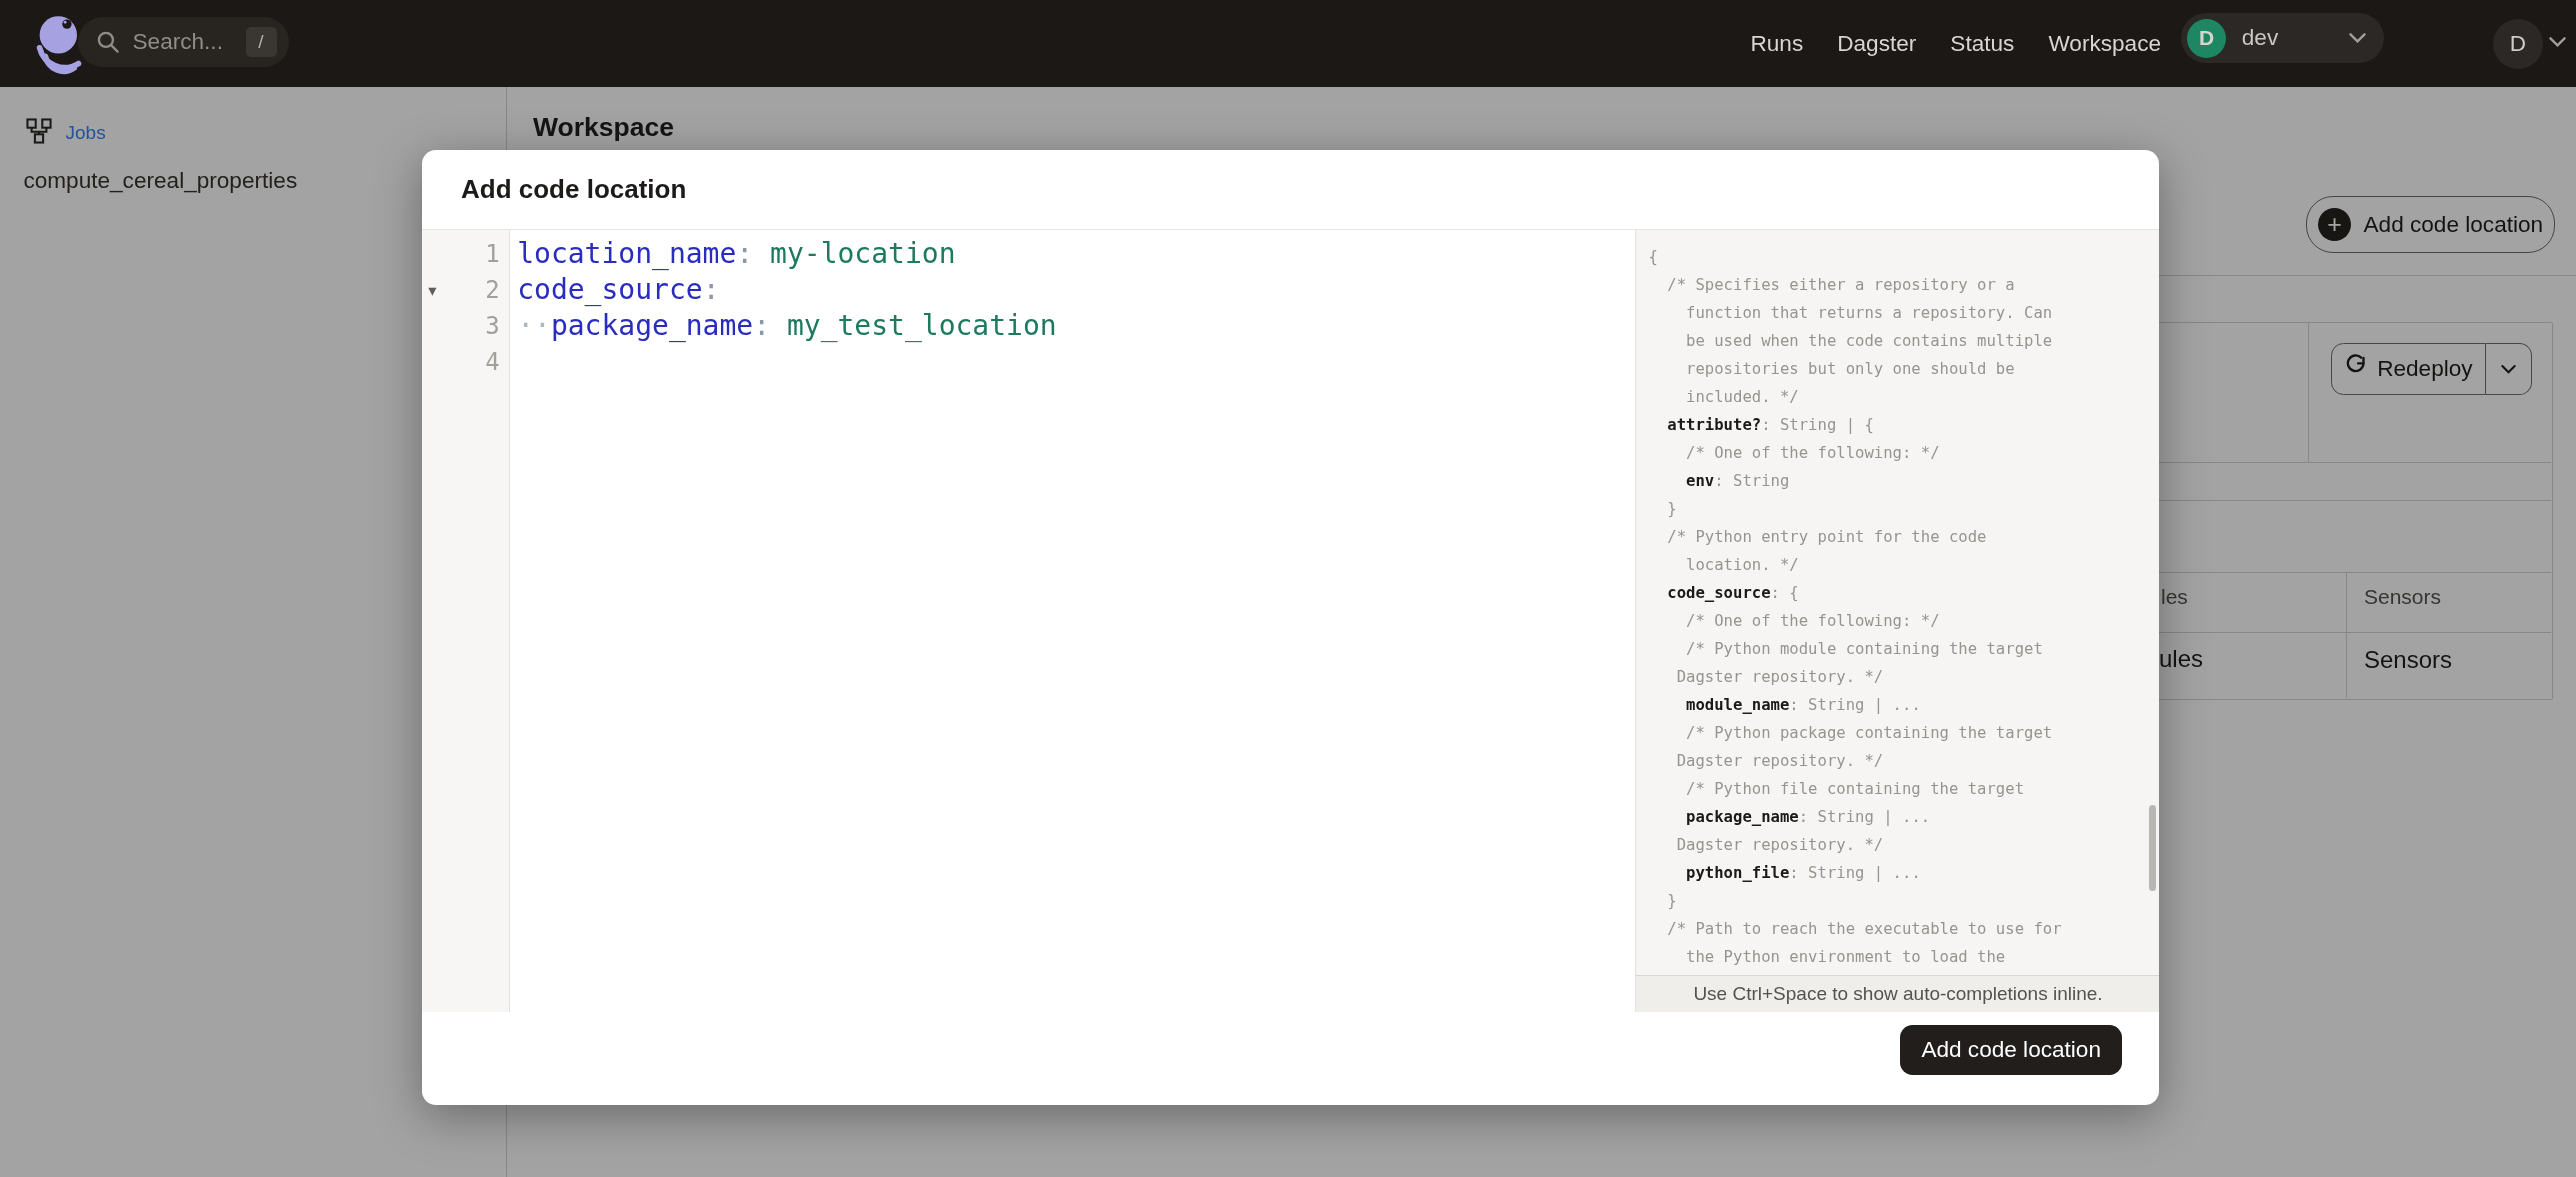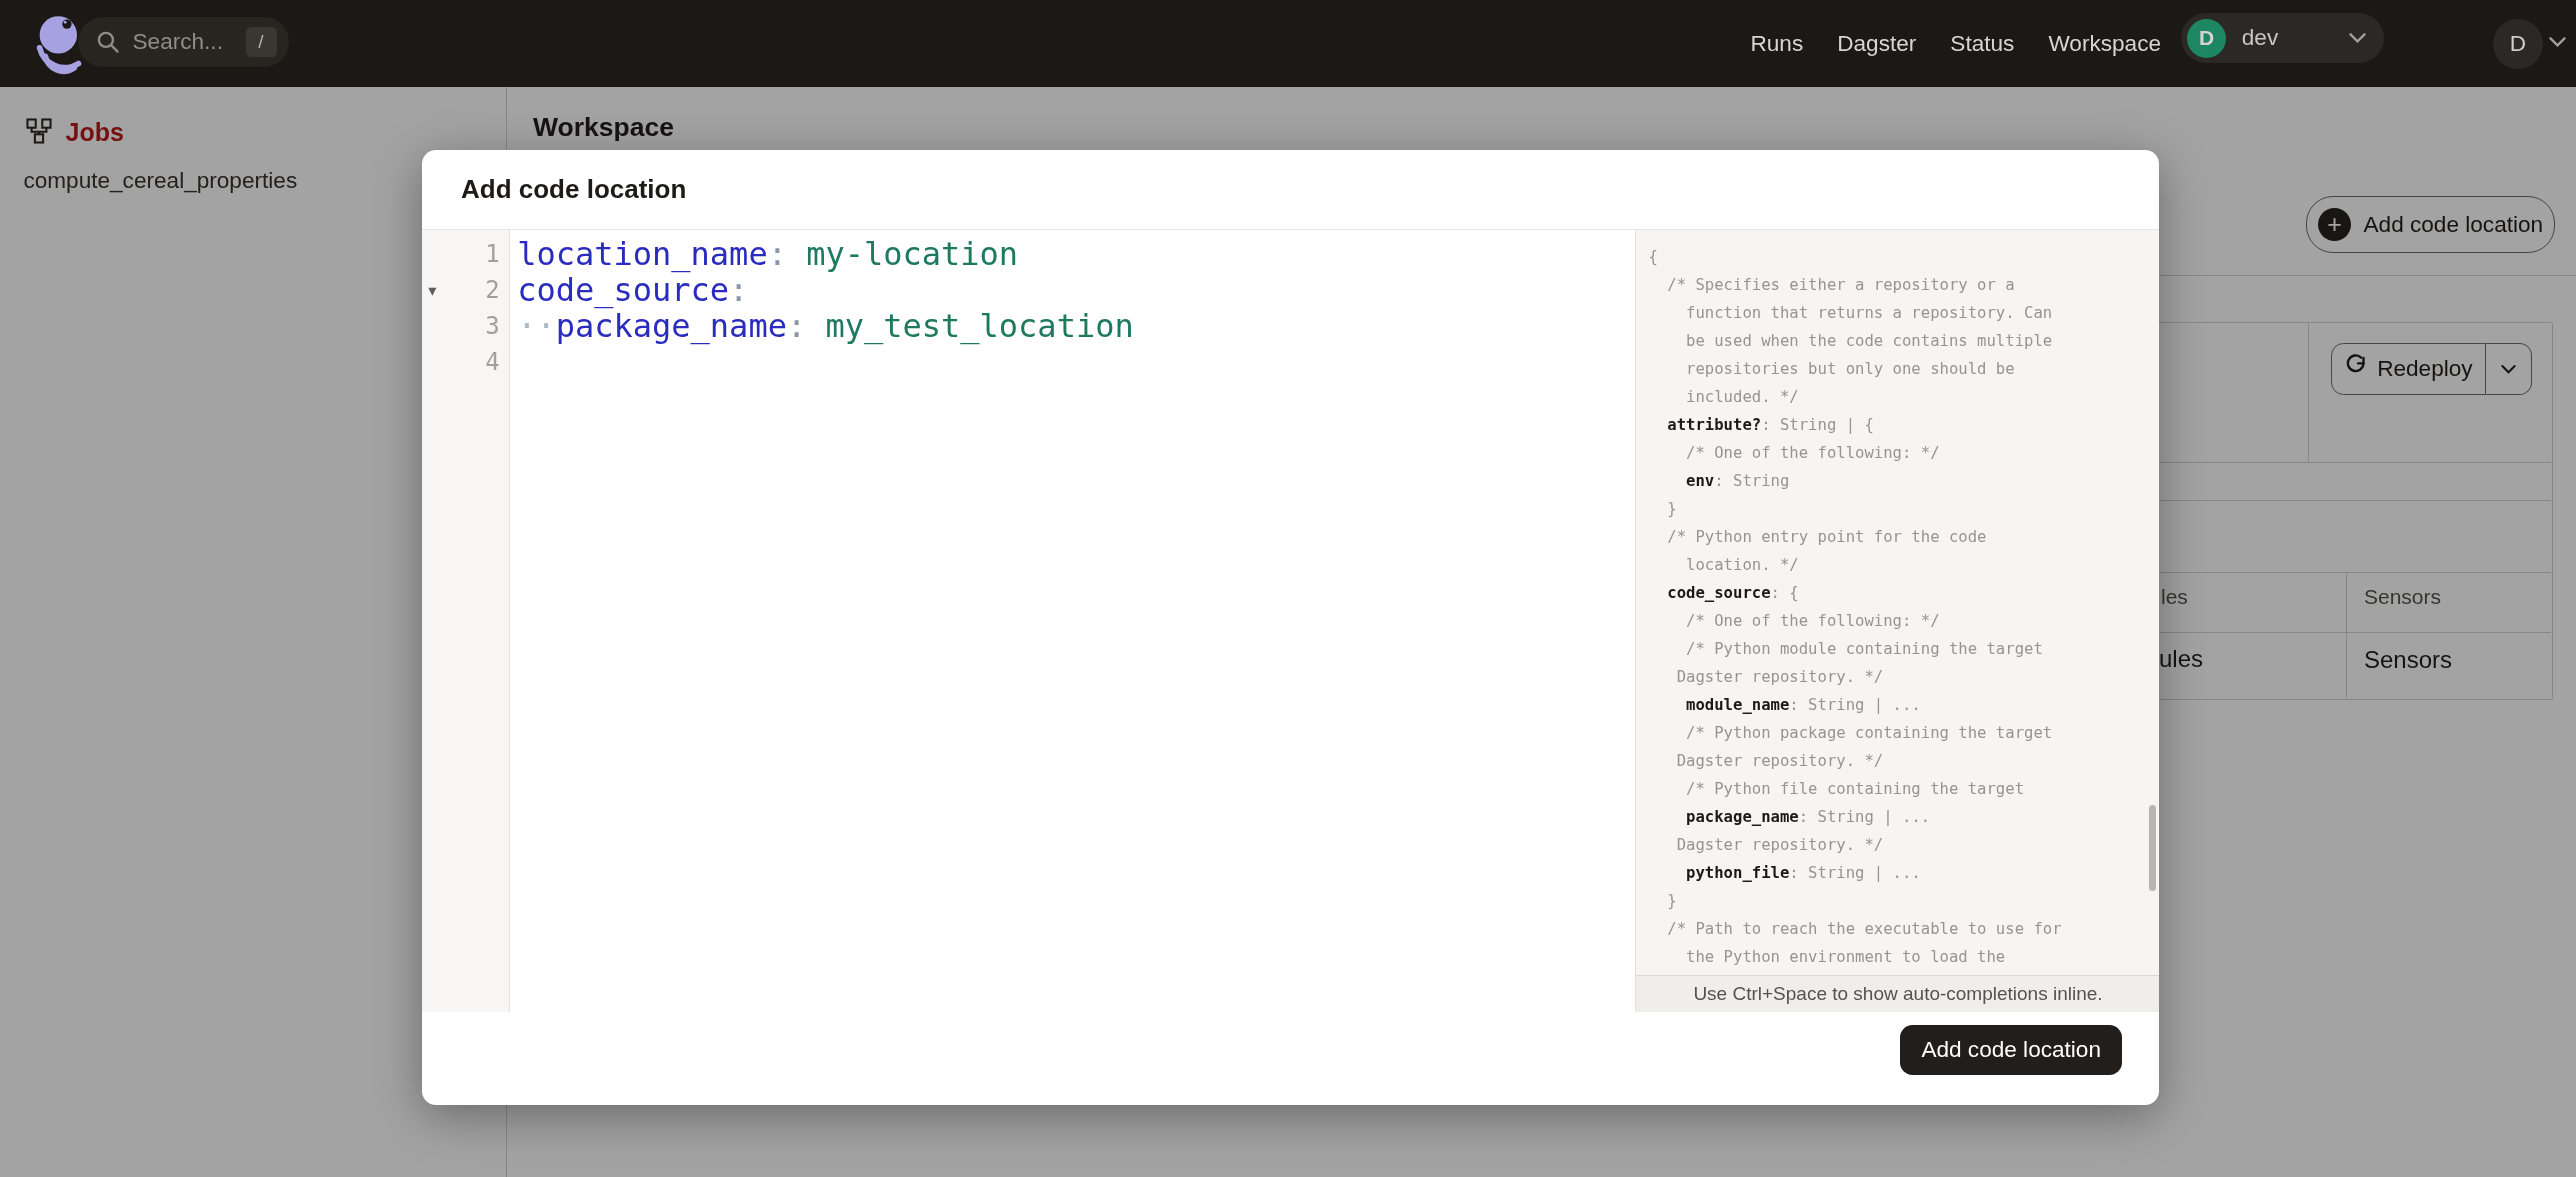--- a/index.html
+++ b/index.html
@@ -25,21 +25,21 @@
   .devpill .chev{margin-right:17px;display:flex;}
   .useravatar{position:absolute;left:2493px;top:19px;width:50px;height:50px;border-radius:50%;
           background:#2b2825;color:#cfccc9;font-size:22.6px;display:flex;align-items:center;
           justify-content:center;cursor:pointer;}
   .userchev{position:absolute;left:2548px;top:36px;display:flex;cursor:pointer;}
   
   .page{position:absolute;left:0;top:87px;width:2576px;height:1090px;background:#fff;}
   .sidebar{position:absolute;left:0;top:0;width:506px;height:1090px;background:#fff;
            border-right:0.8px solid #d5d3d0;}
   .sb-head{position:absolute;left:25px;top:30px;display:flex;align-items:center;gap:12.5px;}
-  .sb-head .sb-title{font-size:25px;font-weight:700;color:#b91c1c;}
+  .sb-head .sb-title{font-size:19px;font-weight:400;color:#3b82f6;}
   .joblist{position:absolute;left:23.4px;top:81px;display:flex;flex-direction:column;gap:14px;}
   .jobitem{font-size:22.6px;color:#37342f;cursor:pointer;}
   .ws-title{position:absolute;left:533px;top:25px;font-size:26.5px;font-weight:600;color:#211f1e;}
   .bg-add-btn{position:absolute;left:2306px;top:109px;width:247px;height:55px;border:1.6px solid #6f6c68;
            border-radius:27px;display:flex;align-items:center;gap:12.5px;cursor:pointer;background:#fff;}
   .plus-circle{margin-left:11px;width:33px;height:33px;border-radius:50%;background:#26231f;color:#fff;
            font-size:25px;display:flex;align-items:center;justify-content:center;line-height:1;}
   .bg-add-btn .lbl{font-size:22.6px;color:#211f1d;}
   .hline{position:absolute;background:#d5d3d0;height:0.8px;}
   .vline{position:absolute;background:#d5d3d0;width:0.8px;}
@@ -62,21 +62,21 @@
   .m-body{position:absolute;left:0;top:80px;width:1737px;height:782px;}
   .gutter{position:absolute;left:0;top:0;width:88px;height:782px;background:#f7f6f4;
          border-right:0.8px solid #e3e1de;padding-top:6.2px;box-sizing:border-box;}
   .ln{position:relative;height:36px;line-height:36px;text-align:right;padding-right:9.4px;
          color:#a2a09d;font-family:"DejaVu Sans Mono",monospace;font-size:24px;}
   .fold{position:absolute;left:6.2px;top:0;font-size:16.4px;color:#605e5b;cursor:pointer;
          font-family:"Liberation Sans",sans-serif;}
   .codearea{position:absolute;left:89px;top:0;width:1123px;height:782px;background:#fff;
          padding-top:6.2px;box-sizing:border-box;cursor:text;}
   .cl{height:36px;line-height:36px;padding-left:6.2px;white-space:pre;
-      font-family:"DejaVu Sans Mono",monospace;font-size:32px;}
+      font-family:"DejaVu Sans Mono",monospace;font-size:28px;}
   .tk-k{color:var(--yaml-key,#2a2cc0);}
   .tk-p{color:#8a97a6;}
   .tk-v{color:var(--yaml-val,#1e7a5e);}
   .tk-d{color:#aab8c8;}
   .schema{position:absolute;left:1213px;top:0;width:525px;height:745px;background:#f6f5f3;
       border-left:0.8px solid #e4e2df;overflow:hidden;box-sizing:border-box;padding:12.5px 0 0 12.5px;}
   .sl{height:28px;line-height:28px;white-space:pre;font-family:"DejaVu Sans Mono",monospace;
       font-size:15.6px;color:#96948f;}
   .tk-sd{color:#96948f;}
   .tk-sk{color:#1c1a18;font-weight:bold;}

